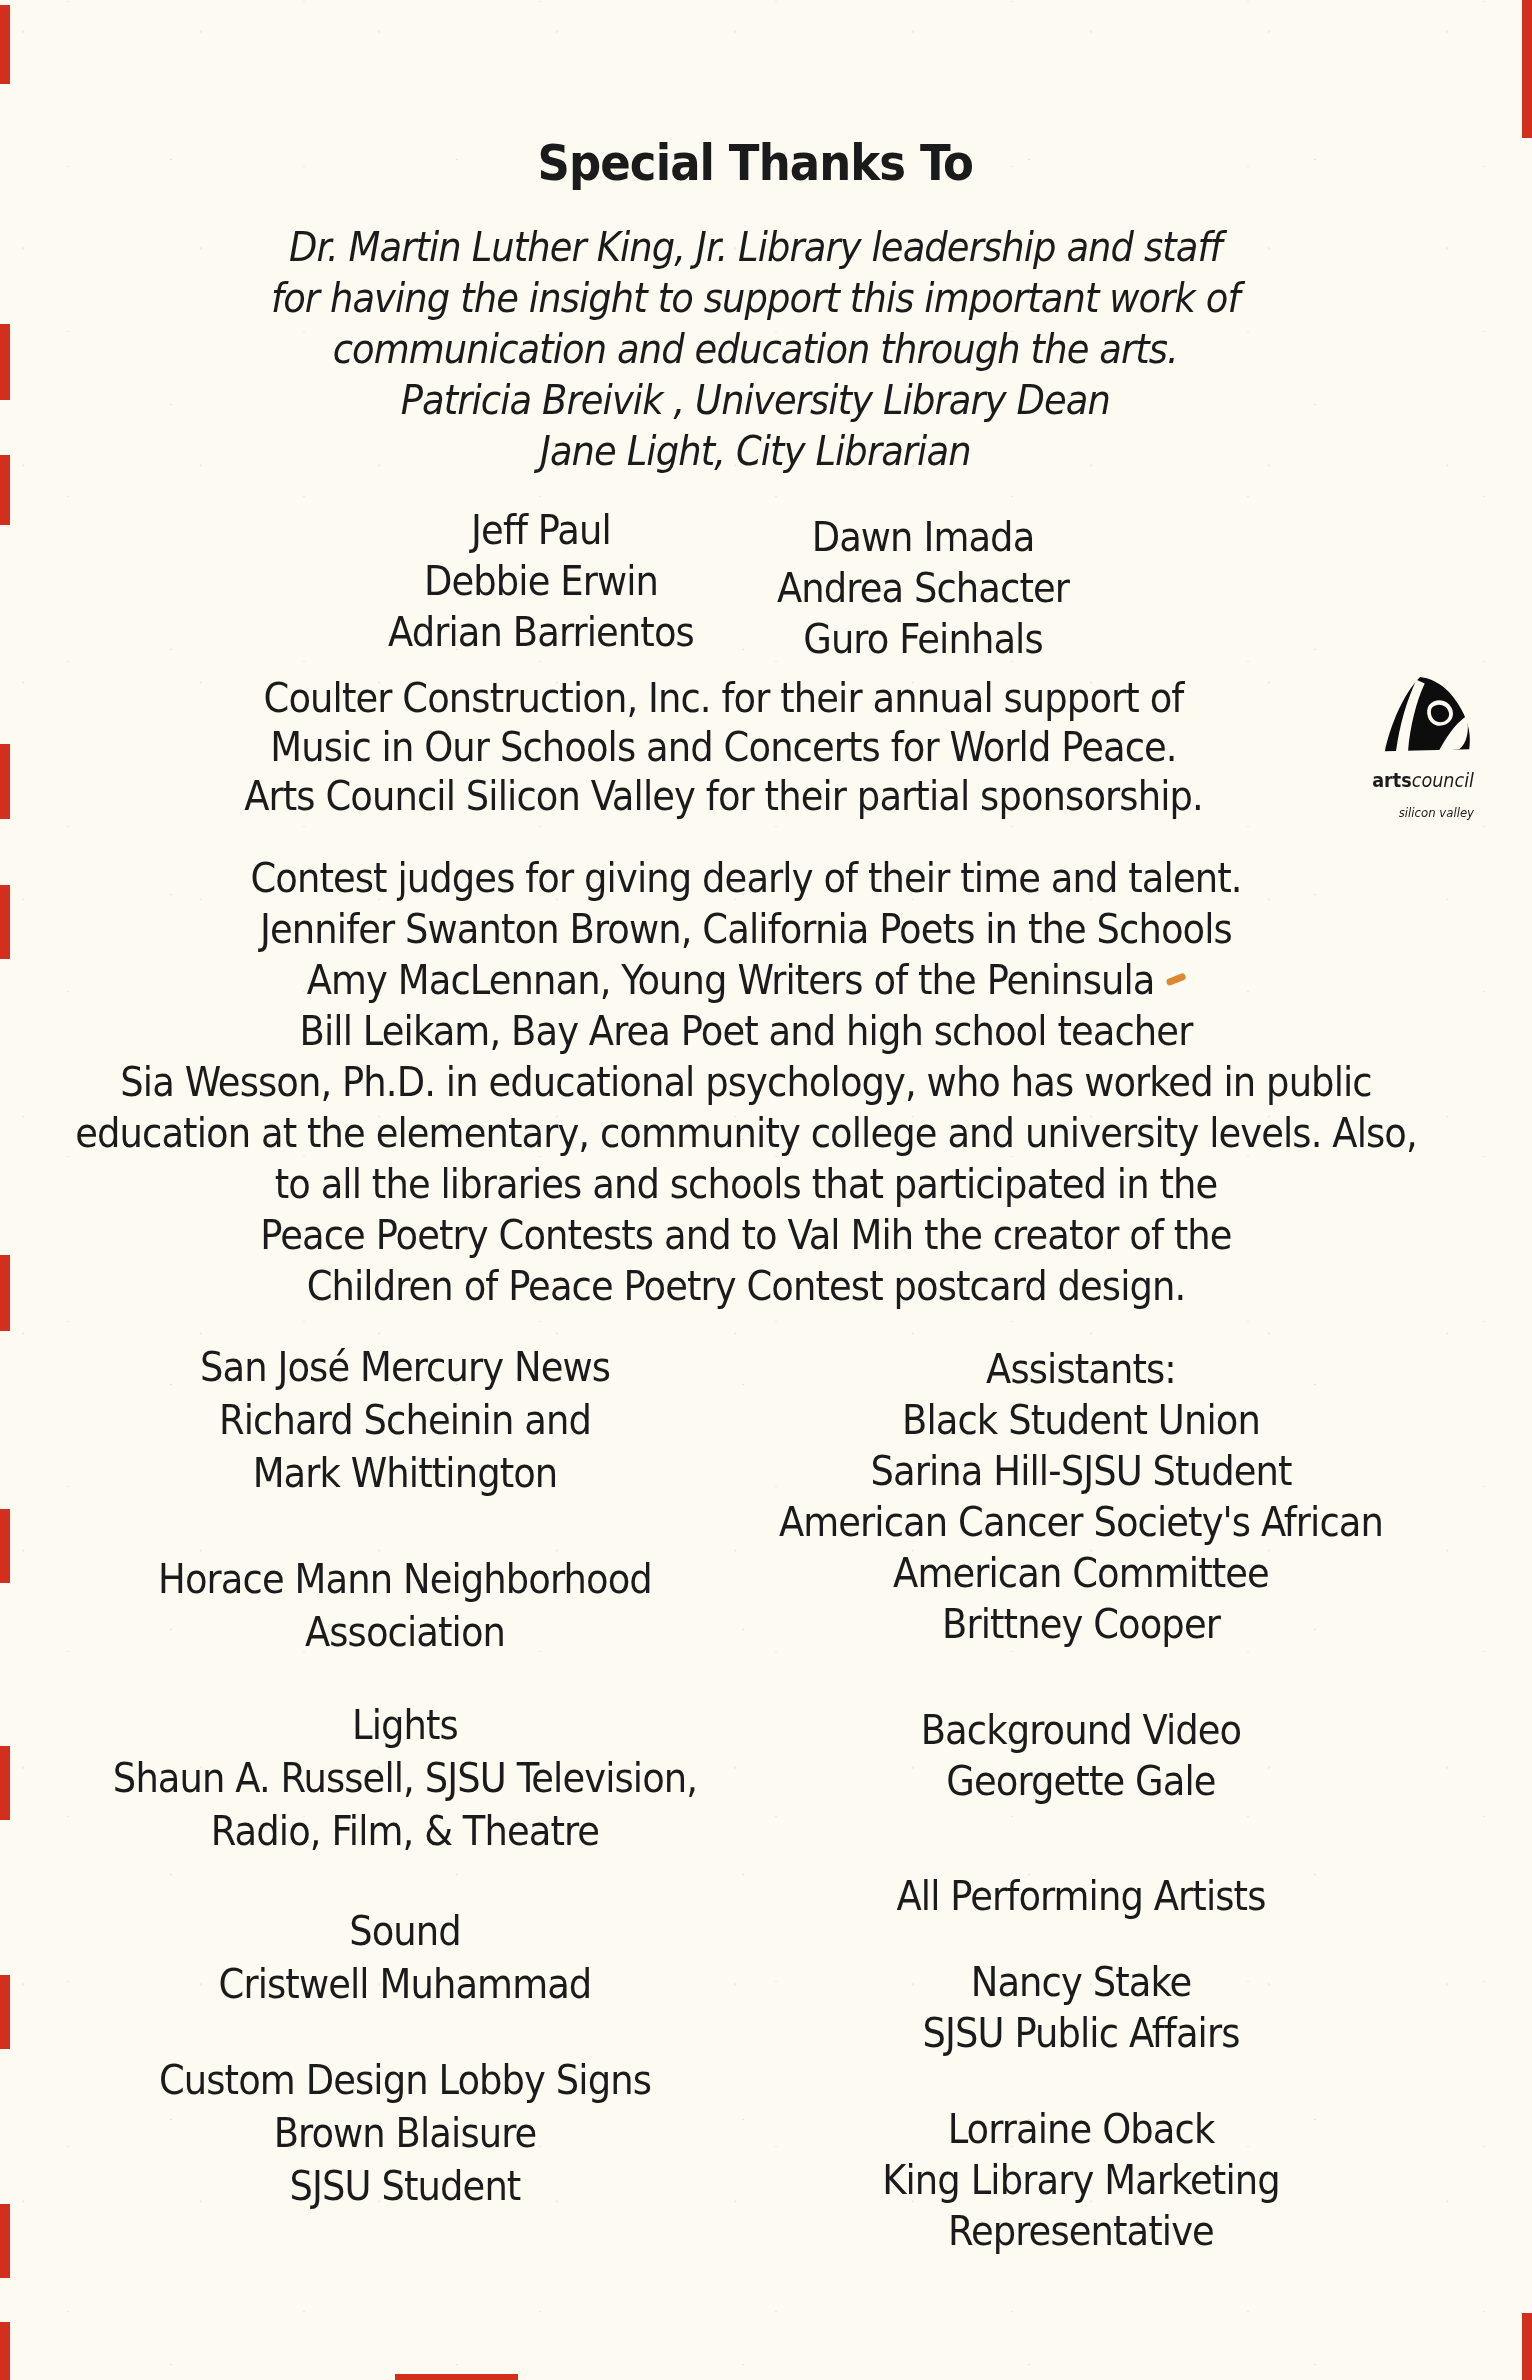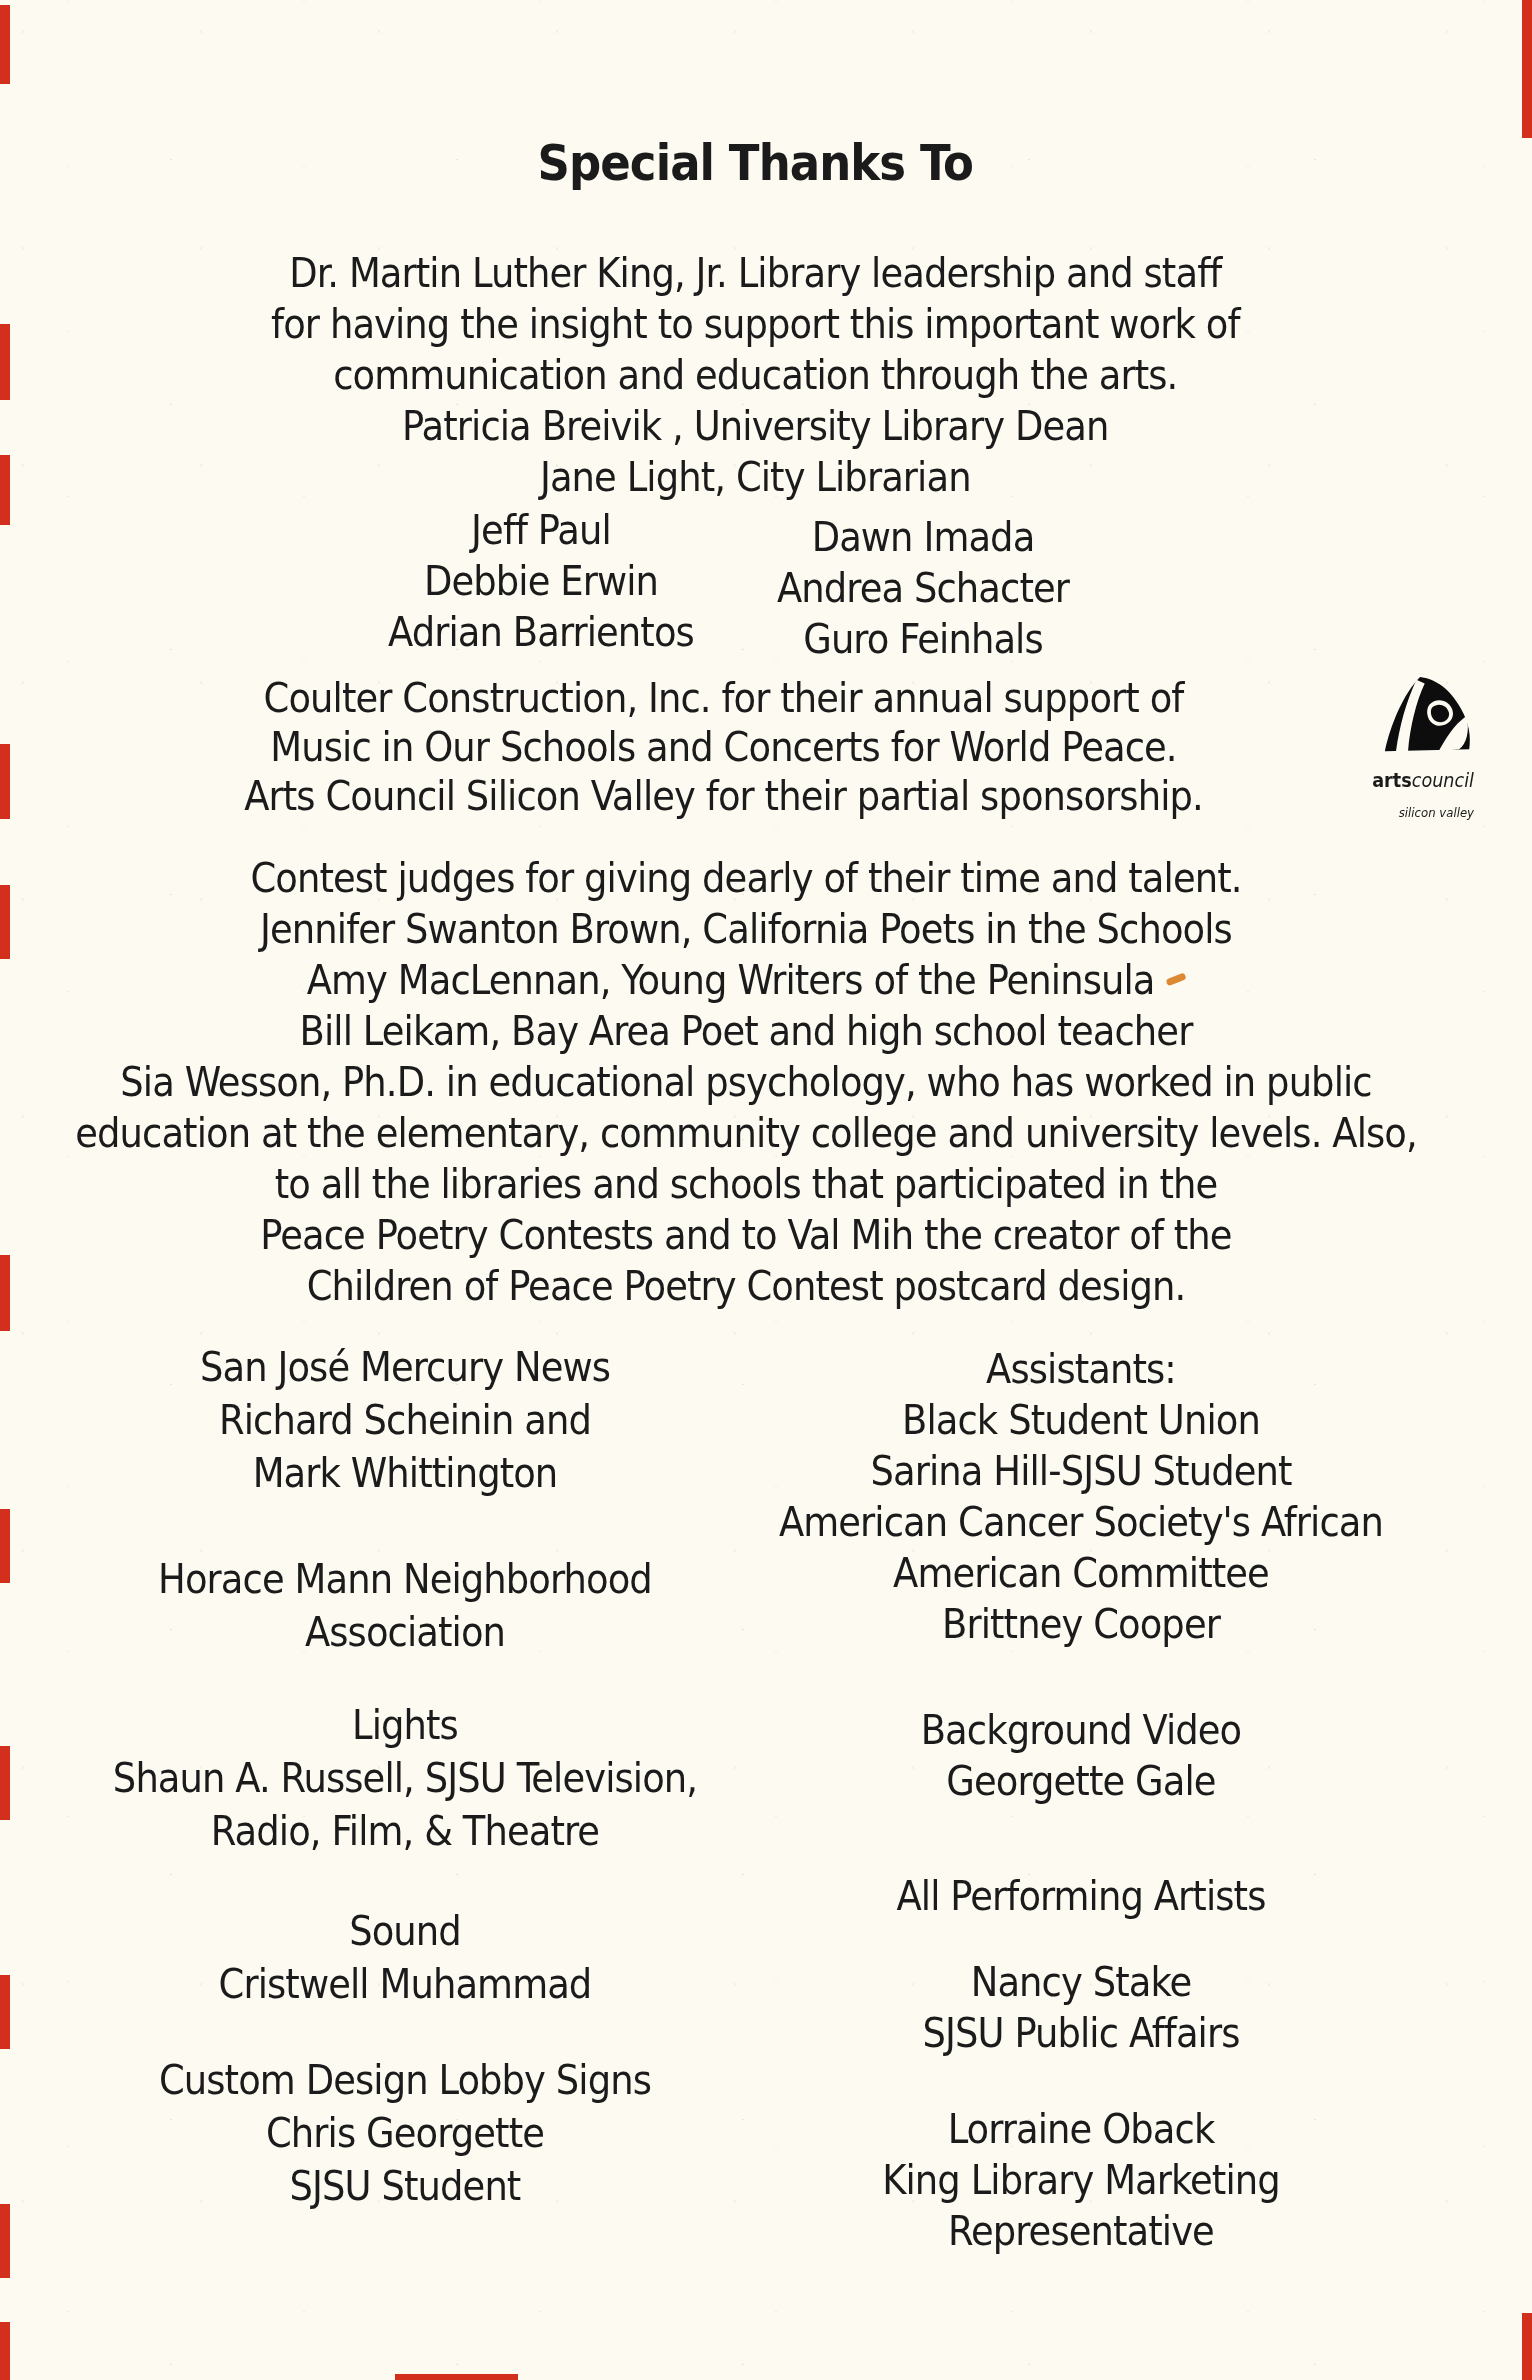--- a/index.html
+++ b/index.html
@@ -51,21 +51,21 @@
   <div class="scanmark" style="left:0;top:2204px;height:74px"></div>
   <div class="scanmark" style="left:0;top:2322px;height:59px"></div>
   <div class="scanmark" style="left:1522px;top:0;height:138px"></div>
   <div class="scanmark" style="left:1522px;top:2313px;height:68px"></div>
   <div class="scanmark-h" style="left:395px;top:2374px;width:123px"></div>
 
   <div class="abs" style="left:9.3px;top:132px;width:1492px;">
     <div class="line title-line">Special Thanks To</div>
   </div>
 
-  <div class="abs" style="left:9.3px;top:248px;width:1492px;">
+  <div class="abs" style="left:9.3px;top:222px;width:1492px;font-style:italic;">
     <div class="line">Dr. Martin Luther King, Jr. Library leadership and staff</div>
     <div class="line">for having the insight to support this important work of</div>
     <div class="line">communication and education through the arts.</div>
     <div class="line">Patricia Breivik , University Library Dean</div>
     <div class="line">Jane Light, City Librarian</div>
   </div>
 
   <div class="abs" style="left:168px;top:505px;width:746px;">
     <div class="line">Jeff Paul</div>
     <div class="line">Debbie Erwin</div>
@@ -120,21 +120,21 @@
     <div class="line">Lights</div>
     <div class="line">Shaun A. Russell, SJSU Television,</div>
     <div class="line">Radio, Film, &amp; Theatre</div>
   </div>
   <div class="abs lh57" style="left:32px;top:1905px;width:746px;">
     <div class="line">Sound</div>
     <div class="line">Cristwell Muhammad</div>
   </div>
   <div class="abs lh57" style="left:32px;top:2054px;width:746px;">
     <div class="line">Custom Design Lobby Signs</div>
-    <div class="line">Chris Georgette</div>
+    <div class="line">Brown Blaisure</div>
     <div class="line">SJSU Student</div>
   </div>
 
   <div class="abs" style="left:708px;top:1344px;width:746px;">
     <div class="line">Assistants:</div>
     <div class="line">Black Student Union</div>
     <div class="line">Sarina Hill-SJSU Student</div>
     <div class="line">American Cancer Society's African</div>
     <div class="line">American Committee</div>
     <div class="line">Brittney Cooper</div>

